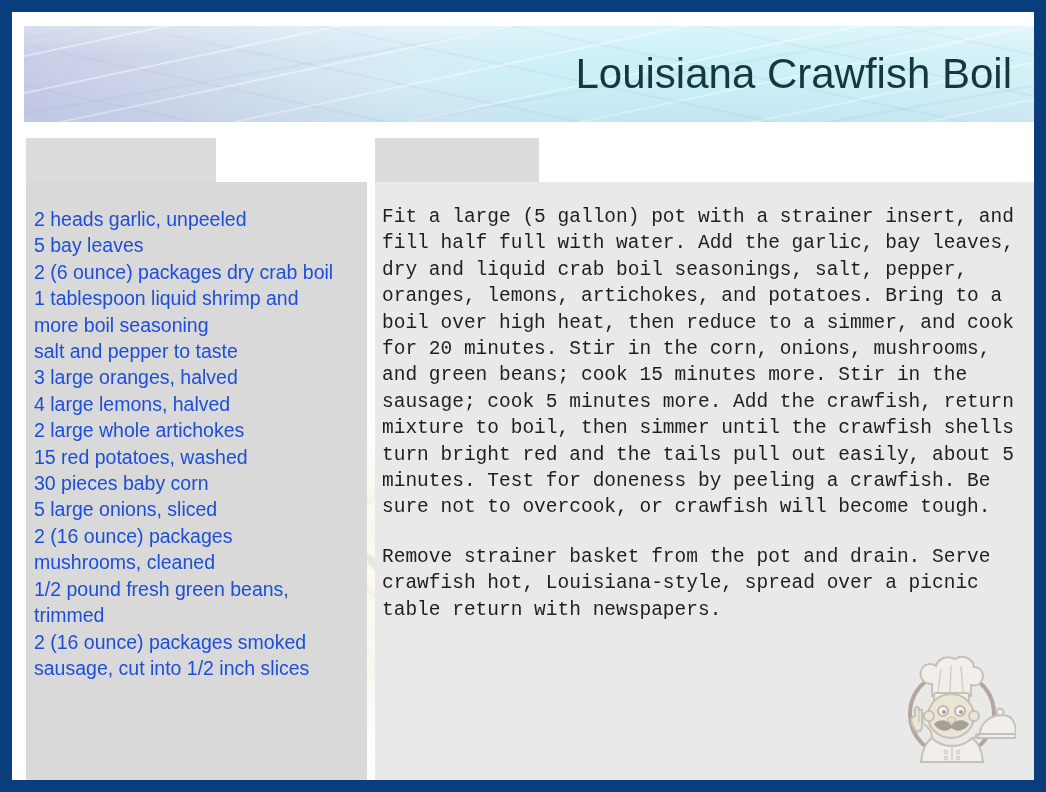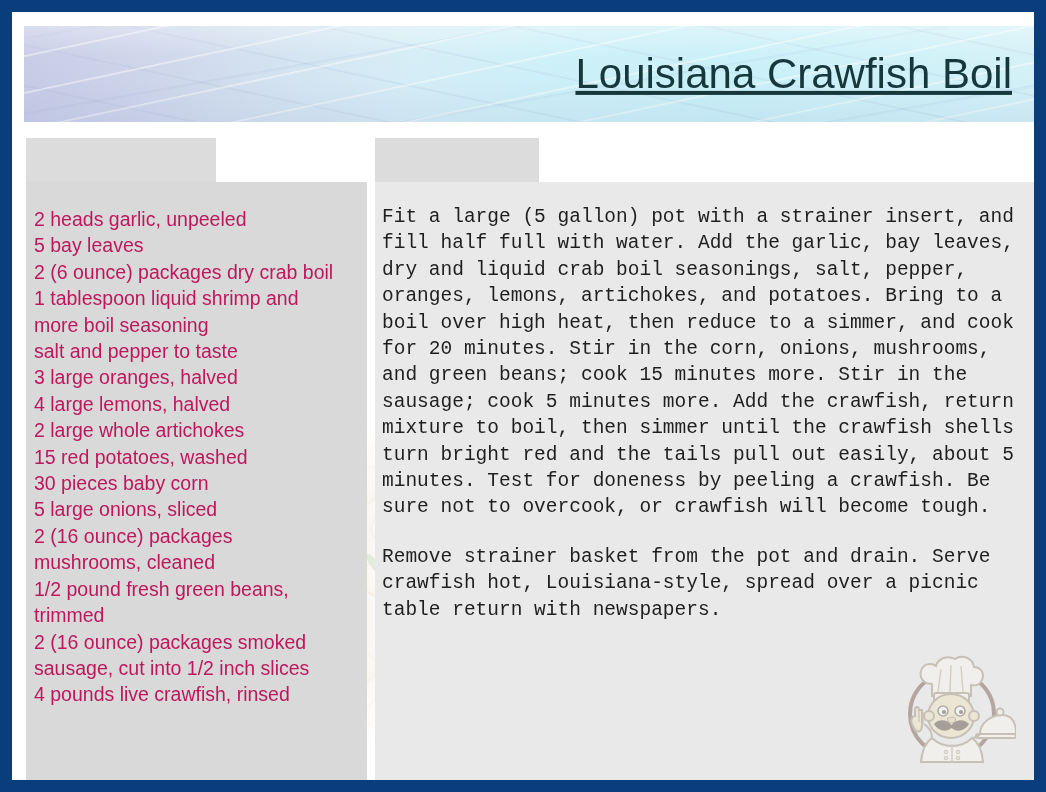--- a/index.html
+++ b/index.html
@@ -79,21 +79,20 @@
   #banner-title {
     position: absolute;
     right: 22px;
     top: 50%;
     transform: translateY(-50%);
     font-size: 42px;
     line-height: 1.1;
     color: #16383c;
     white-space: nowrap;
     letter-spacing: 0px;
-    text-decoration: underline;
   }
 
   
   #photo {
     position: absolute;
     left: 196px;
     top: 356px;
     width: 660px;
     height: 430px;
     opacity: 0.30;
@@ -124,21 +123,21 @@
   }
   #ing-list {
     position: absolute;
     left: 22px; top: 194px;
     width: 336px;
     z-index: 4;
   }
   #ing-list .ing-line {
     font-size: 19.5px;
     line-height: 26.4px;
-    color: #be185d;
+    color: #1d4ed8;
     white-space: nowrap;
   }
 
   #dir-tab   { left: 363px; top: 126px; width: 164px; height: 44px; }
   #dir-label { left: 372px; top: 130px; }
   #dir-panel {
     position: absolute;
     left: 363px; top: 170px;
     width: 659px; height: 605px;
     background: #e9e9e9;
@@ -294,21 +293,20 @@
     <div class="ing-line">2 large whole artichokes</div>
     <div class="ing-line">15 red potatoes, washed</div>
     <div class="ing-line">30 pieces baby corn</div>
     <div class="ing-line">5 large onions, sliced</div>
     <div class="ing-line">2 (16 ounce) packages</div>
     <div class="ing-line">mushrooms, cleaned</div>
     <div class="ing-line">1/2 pound fresh green beans,</div>
     <div class="ing-line">trimmed</div>
     <div class="ing-line">2 (16 ounce) packages smoked</div>
     <div class="ing-line">sausage, cut into 1/2 inch slices</div>
-    <div class="ing-line">4 pounds live crawfish, rinsed</div>
   </div>
 
   <div class="tab" id="dir-tab"></div>
   <div class="tab-label" id="dir-label">Directions</div>
   <div id="dir-panel"></div>
   <div id="dir-body">
     <p>Fit a large (5 gallon) pot with a strainer insert, and fill half full with water. Add the garlic, bay leaves, dry and liquid crab boil seasonings, salt, pepper, oranges, lemons, artichokes, and potatoes. Bring to a boil over high heat, then reduce to a simmer, and cook for 20 minutes. Stir in the corn, onions, mushrooms, and green beans; cook 15 minutes more. Stir in the sausage; cook 5 minutes more. Add the crawfish, return mixture to boil, then simmer until the crawfish shells turn bright red and the tails pull out easily, about 5 minutes. Test for doneness by peeling a crawfish. Be sure not to overcook, or crawfish will become tough.</p>
     <p>Remove strainer basket from the pot and drain. Serve crawfish hot, Louisiana-style, spread over a picnic table return with newspapers.</p>
   </div>
 

